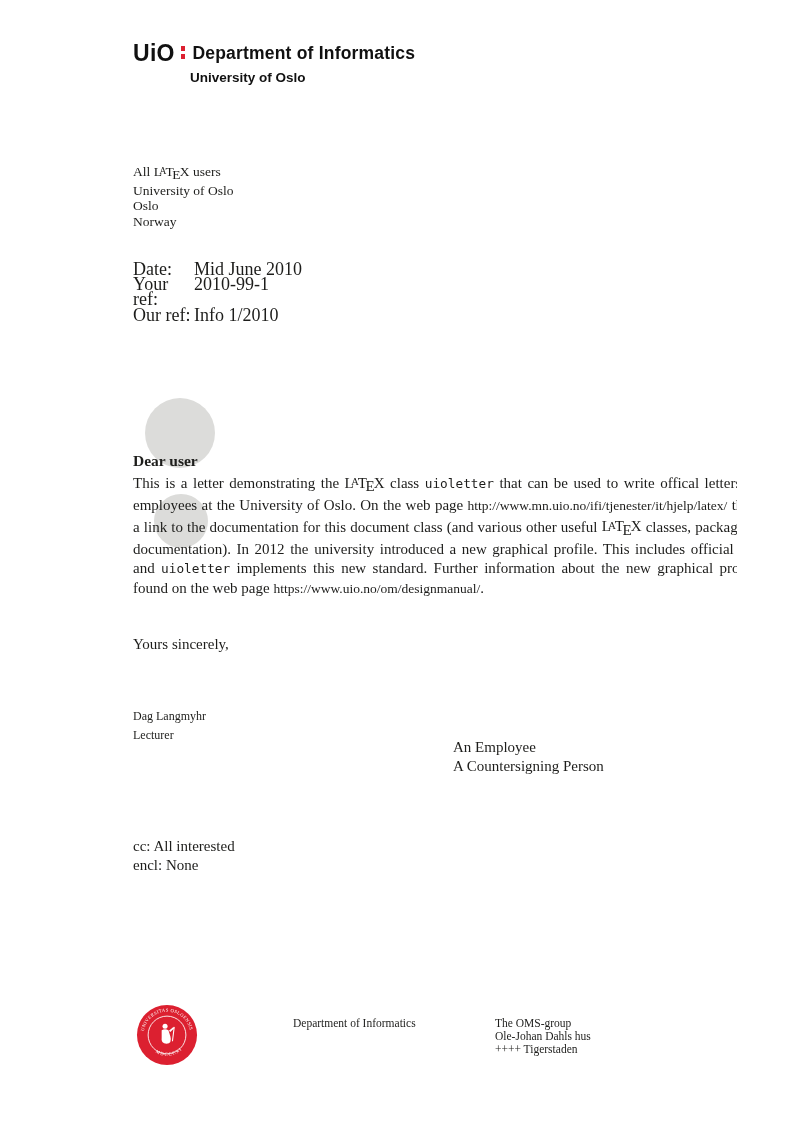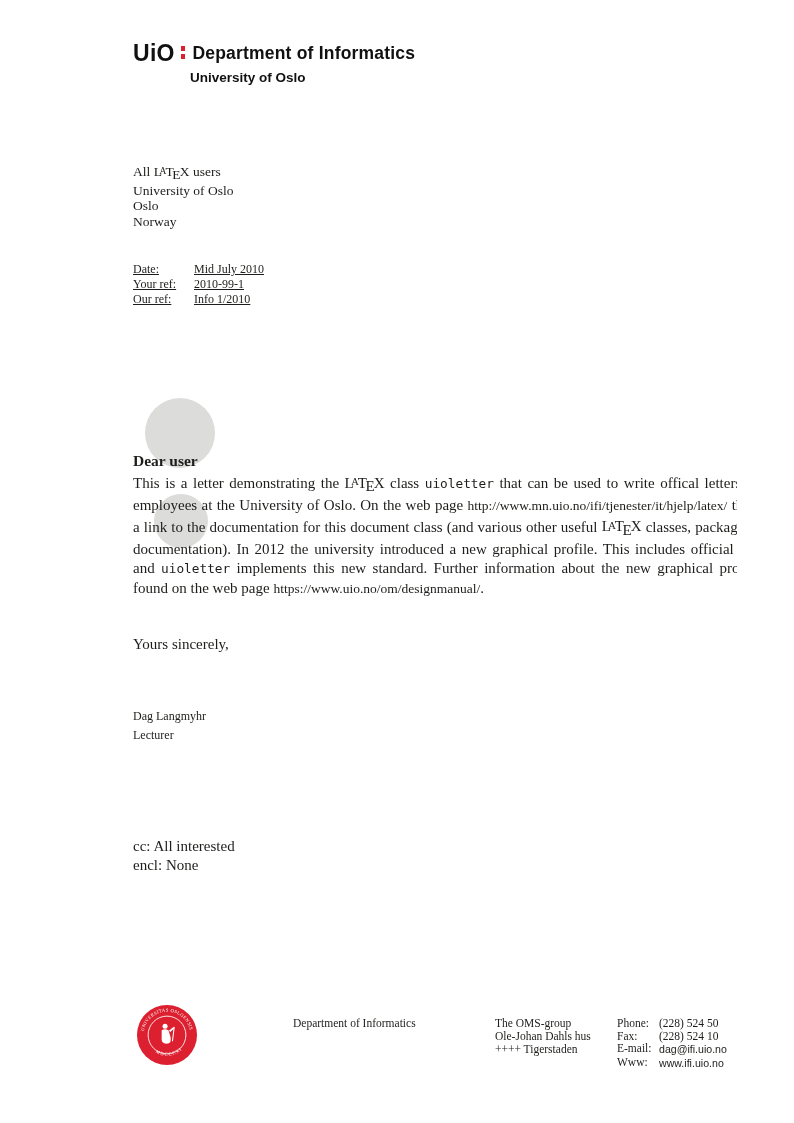--- a/index.html
+++ b/index.html
@@ -12,21 +12,21 @@
   .letterhead { left:76px; top:40px; color:#111111; }
   .logo-row { display:flex; align-items:center; }
   .uio-word { font-family:"Liberation Sans", sans-serif; font-weight:700; font-size:23px; letter-spacing:0.3px; }
   .logo-colon { display:flex; flex-direction:column; gap:3.5px; margin:0 7px 0 6px; transform:translateY(-1px); }
   .logo-colon i { width:4.6px; height:4.6px; background:var(--uio-red, #dc2030); display:block; }
   .dept-word { font-family:"Liberation Sans", sans-serif; font-weight:700; font-size:17.5px; letter-spacing:0.2px; }
   .univ-word { margin:3px 0 0 57px; font-family:"Liberation Sans", sans-serif; font-weight:700; font-size:13.5px; }
 
   
   .recipient { left:76px; top:164px; font-size:13.5px; line-height:15.4px; }
-  .refs { left:76px; top:262px; font-size:12px; line-height:15.2px;text-decoration:underline; }
+  .refs { left:76px; top:262px; font-size:18px; line-height:15.2px; }
   .ref-row { display:flex; }
   .ref-label { width:61px; }
 
   
   .wm { border-radius:50%; background:var(--watermark-gray, #dcdcda); }
   .wm1 { left:88px; top:398px; width:70px; height:70px; }
   .wm2 { left:97px; top:494px; width:54px; height:54px; }
 
   
   .salutation { left:76px; top:452px; font-size:15.5px; font-weight:700; }
@@ -76,21 +76,21 @@
   <div class="abs recipient">
     <div><span>All </span><span class="latex"><span>L</span><span class="lx-a">A</span><span>T</span><span class="lx-e">E</span><span>X</span></span><span> users</span></div>
     <div>University of Oslo</div>
     <div>Oslo</div>
     <div>Norway</div>
   </div>
 
   <div class="abs refs">
     <div class="ref-row">
       <span class="ref-label">Date:</span>
-      <span class="ref-value">Mid July 2010</span>
+      <span class="ref-value">Mid June 2010</span>
     </div>
     <div class="ref-row">
       <span class="ref-label">Your ref:</span>
       <span class="ref-value">2010-99-1</span>
     </div>
     <div class="ref-row">
       <span class="ref-label">Our ref:</span>
       <span class="ref-value">Info 1/2010</span>
     </div>
   </div>
@@ -102,20 +102,24 @@
 
   <p class="abs body-par"><span>This is a letter demonstrating the </span><span class="latex"><span>L</span><span class="lx-a">A</span><span>T</span><span class="lx-e">E</span><span>X</span></span><span> class </span><span class="mono">uioletter</span><span> that can be used to write offical letters from employees at the University of Oslo. On the web page </span><span class="url">http://www.mn.uio.no/ifi/tjenester/it/hjelp/latex/</span><span> there is a link to the documentation for this document class (and various other useful </span><span class="latex"><span>L</span><span class="lx-a">A</span><span>T</span><span class="lx-e">E</span><span>X</span></span><span> classes, packages and documentation). In 2012 the university introduced a new graphical profile. This includes official letters and </span><span class="mono">uioletter</span><span> implements this new standard. Further information about the new graphical profile is found on the web page </span><span class="url">https://www.uio.no/om/designmanual/</span><span>.</span></p>
 
   <div class="abs closing">Yours sincerely,</div>
 
   <div class="abs sig-sender">
     <div>Dag Langmyhr</div>
     <div>Lecturer</div>
   </div>
 
+  <div class="abs sig-cosigner">
+    <div>An Employee</div>
+    <div>A Countersigning Person</div>
+  </div>
 
 
   <div class="abs cc-block">
     <div>cc: All interested</div>
     <div>encl: None</div>
   </div>
 
   <div class="abs seal">
     <svg viewBox="0 0 64 64" xmlns="http://www.w3.org/2000/svg">
       <defs>
@@ -136,32 +140,14 @@
   </div>
 
   <div class="abs f-dept">Department of Informatics</div>
 
   <div class="abs f-addr">
     <div>The OMS-group</div>
     <div>Ole-Johan Dahls hus</div>
     <div>++++ Tigerstaden</div>
   </div>
 
-  <div class="abs f-contact">
-    <div class="c-row">
-      <span class="c-label">Phone:</span>
-      <span class="c-val">(228) 524 50</span>
-    </div>
-    <div class="c-row">
-      <span class="c-label">Fax:</span>
-      <span class="c-val">(228) 524 10</span>
-    </div>
-    <div class="c-row">
-      <span class="c-label">E-mail:</span>
-      <span class="c-val sans">dag@ifi.uio.no</span>
-    </div>
-    <div class="c-row">
-      <span class="c-label">Www:</span>
-      <span class="c-val sans">www.ifi.uio.no</span>
-    </div>
-  </div>
 
 </div>
 
 </body></html>

